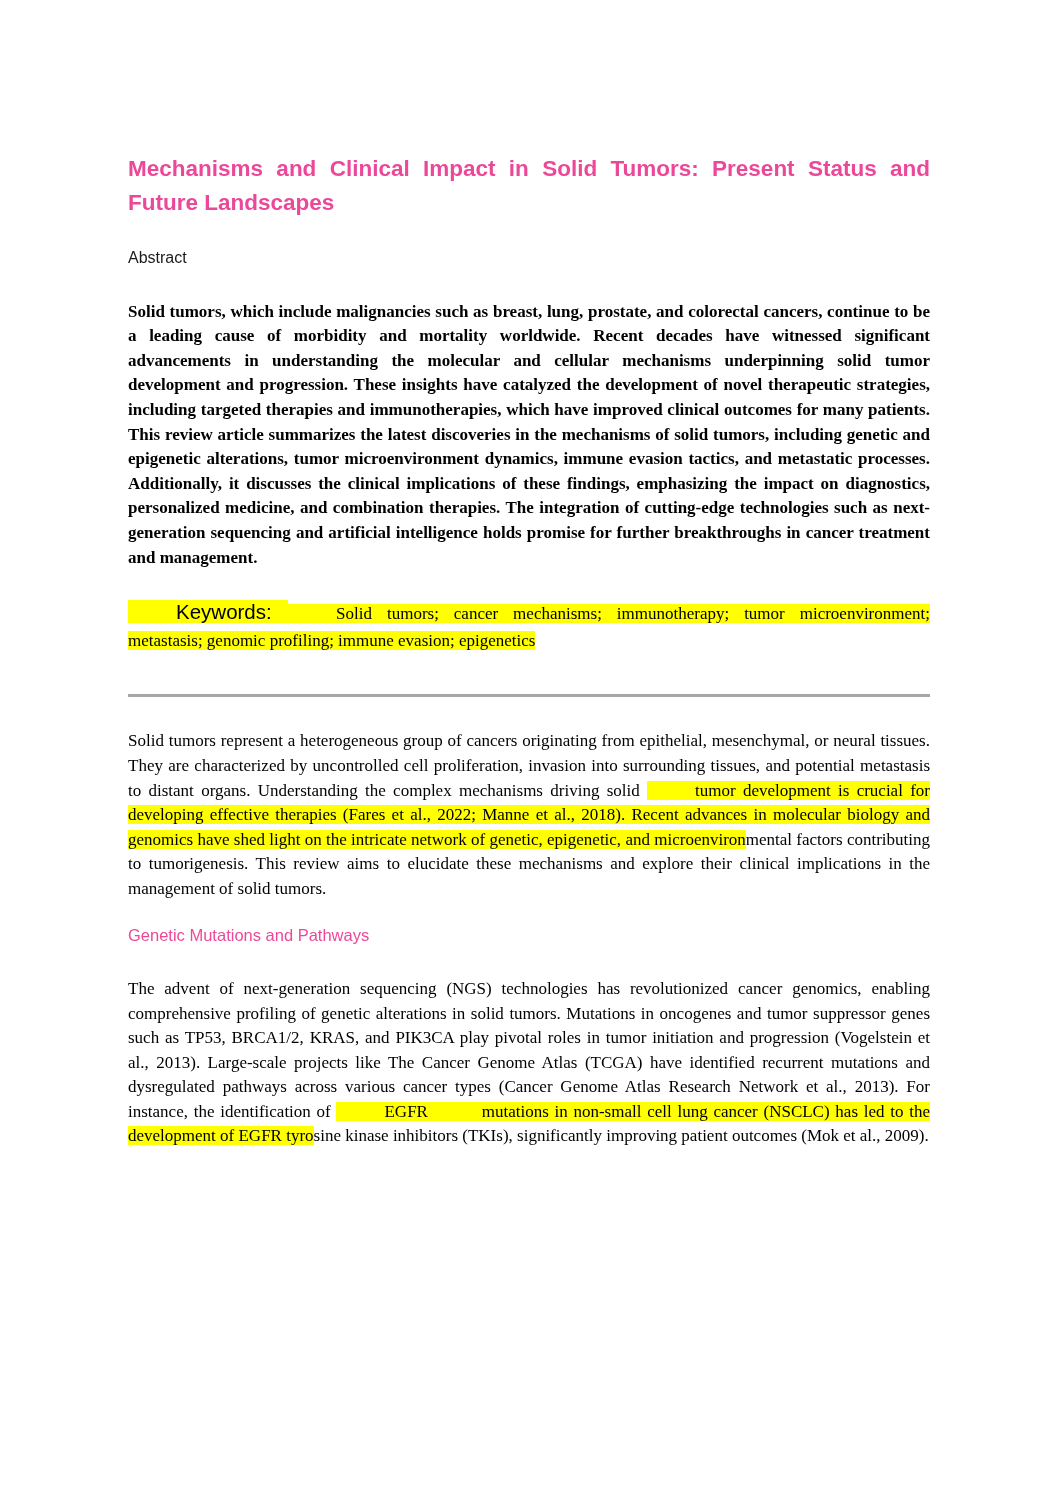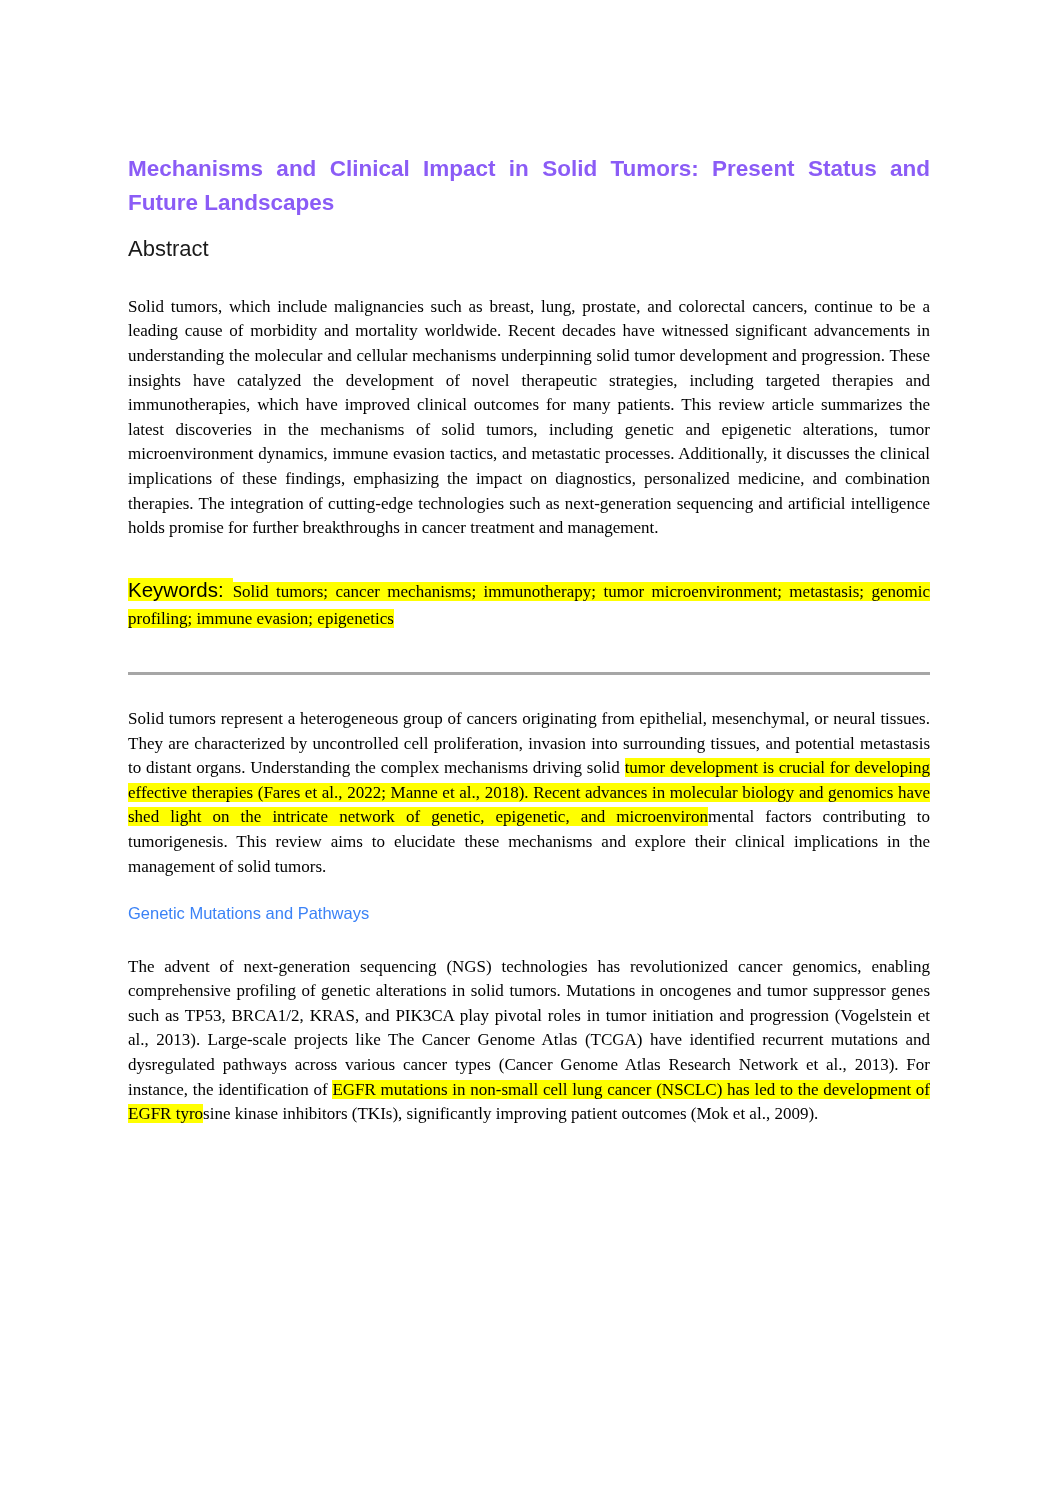--- a/index.html
+++ b/index.html
@@ -11,58 +11,58 @@
     background: #ffffff;
     font-family: "Liberation Serif", serif;
     color: #000000;
     overflow: hidden;
   }
   .doc-title {
     font-family: "Liberation Sans", sans-serif;
     font-weight: 700;
     font-size: 22.5px;
     line-height: 1.5;
-    color: #8b5cf6;
-    margin: 0 0 16px 0;
+    color: #ec4899;
+    margin: 0 0 28px 0;
     text-align: justify;
   }
   .h-major {
     font-family: "Liberation Sans", sans-serif;
     font-weight: 400;
-    font-size: 22px;
+    font-size: 16px;
     line-height: 1.2;
     color: #1a1a1a;
     margin: 0;
   }
   .h-abstract { margin-bottom: 33px; }
   .h-intro { margin-bottom: 31px; }
   .h-advances { margin-bottom: 16px; }
   .h-minor {
     font-family: "Liberation Sans", sans-serif;
     font-weight: 400;
     font-size: 16.5px;
     line-height: 1.3;
-    color: #3b82f6;
+    color: #ec4899;
     margin: 0 0 30px 0;
   }
   .body-para {
     font-size: 17px;
     line-height: 1.447;
     text-align: justify;
     margin: 0;
   }
-  .para-abstract { margin-bottom: 33px; }
+  .para-abstract { margin-bottom: 26px; font-weight: bold; }
   .para-intro { margin-bottom: 24px; }
   .keywords-para {
     font-size: 17px;
     line-height: 1.55;
     text-align: justify;
     margin: 0 0 40px 0;
   }
-  .hl { background-color: #ffff00; }
+  .hl { background-color: #ffff00; padding-left: 48px; }
   .it { }
   .kw-label {
     font-family: "Liberation Sans", sans-serif;
     font-size: 20.5px;
   }
   .divider {
     height: 3px;
     background: #a6a6a6;
     border: none;
     margin: 0 0 32px 0;

